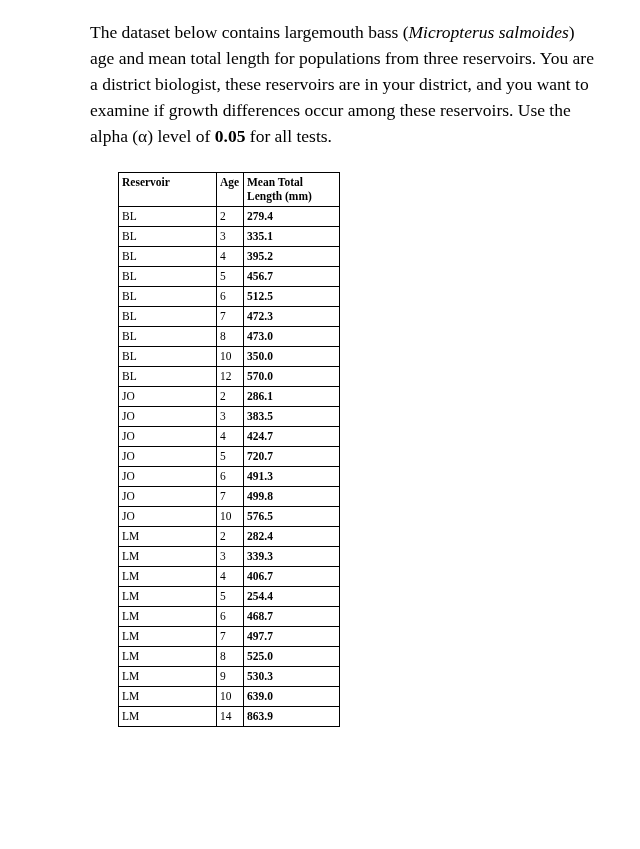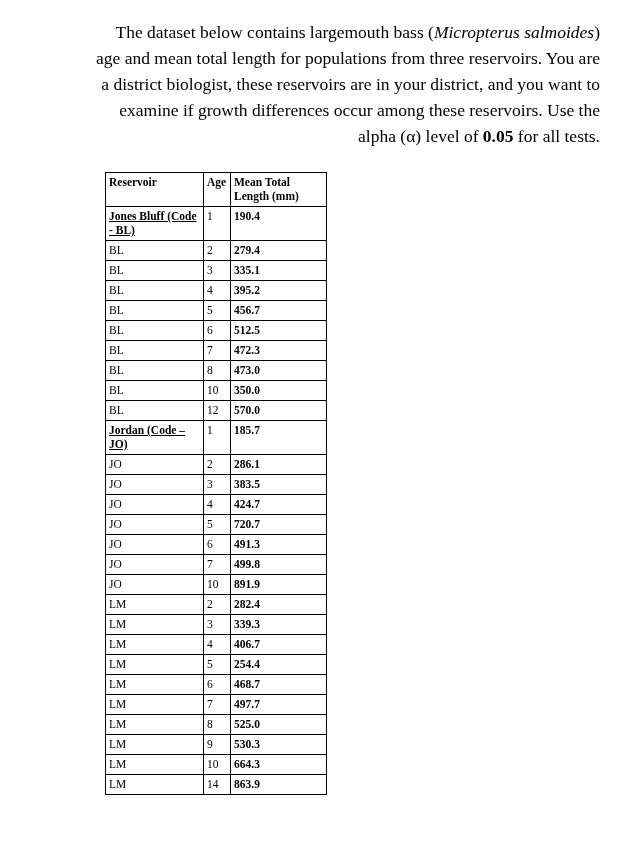--- a/index.html
+++ b/index.html
@@ -14,31 +14,30 @@
   }
   .page {
     padding: 19px 0 0 90px;
     box-sizing: border-box;
   }
   .para {
     width: 510px;
     font-size: 17.5px;
     line-height: 26px;
     margin: 0;
-    text-align: right;
   }
   .para .sci {
     font-style: italic;
   }
   .para .bold-val {
     font-weight: bold;
   }
   table.data-table {
     border-collapse: collapse;
-    margin: 23px 0 0 15px;
+    margin: 23px 0 0 28px;
     table-layout: fixed;
   }
   table.data-table th,
   table.data-table td {
     border: 1px solid #000;
     font-size: 11.5px;
     line-height: 14px;
     padding: 2px 3px 3px 3px;
     vertical-align: top;
     text-align: left;
@@ -73,25 +72,20 @@
     </colgroup>
     <thead>
       <tr>
         <th>Reservoir</th>
         <th>Age</th>
         <th>Mean Total Length (mm)</th>
       </tr>
     </thead>
     <tbody>
         <tr>
-          <td><span class="group-name">Jones Bluff (Code - BL)</span></td>
-          <td>1</td>
-          <td class="len-cell">190.4</td>
-        </tr>
-        <tr>
           <td>BL</td>
           <td>2</td>
           <td class="len-cell">279.4</td>
         </tr>
         <tr>
           <td>BL</td>
           <td>3</td>
           <td class="len-cell">335.1</td>
         </tr>
         <tr>
@@ -123,25 +117,20 @@
           <td>BL</td>
           <td>10</td>
           <td class="len-cell">350.0</td>
         </tr>
         <tr>
           <td>BL</td>
           <td>12</td>
           <td class="len-cell">570.0</td>
         </tr>
         <tr>
-          <td><span class="group-name">Jordan (Code – JO)</span></td>
-          <td>1</td>
-          <td class="len-cell">185.7</td>
-        </tr>
-        <tr>
           <td>JO</td>
           <td>2</td>
           <td class="len-cell">286.1</td>
         </tr>
         <tr>
           <td>JO</td>
           <td>3</td>
           <td class="len-cell">383.5</td>
         </tr>
         <tr>
@@ -160,21 +149,21 @@
           <td class="len-cell">491.3</td>
         </tr>
         <tr>
           <td>JO</td>
           <td>7</td>
           <td class="len-cell">499.8</td>
         </tr>
         <tr>
           <td>JO</td>
           <td>10</td>
-          <td class="len-cell">891.9</td>
+          <td class="len-cell">576.5</td>
         </tr>
         <tr>
           <td>LM</td>
           <td>2</td>
           <td class="len-cell">282.4</td>
         </tr>
         <tr>
           <td>LM</td>
           <td>3</td>
           <td class="len-cell">339.3</td>
@@ -205,21 +194,21 @@
           <td class="len-cell">525.0</td>
         </tr>
         <tr>
           <td>LM</td>
           <td>9</td>
           <td class="len-cell">530.3</td>
         </tr>
         <tr>
           <td>LM</td>
           <td>10</td>
-          <td class="len-cell">664.3</td>
+          <td class="len-cell">639.0</td>
         </tr>
         <tr>
           <td>LM</td>
           <td>14</td>
           <td class="len-cell">863.9</td>
         </tr>
       </tbody>
   </table>
 
 </div>

